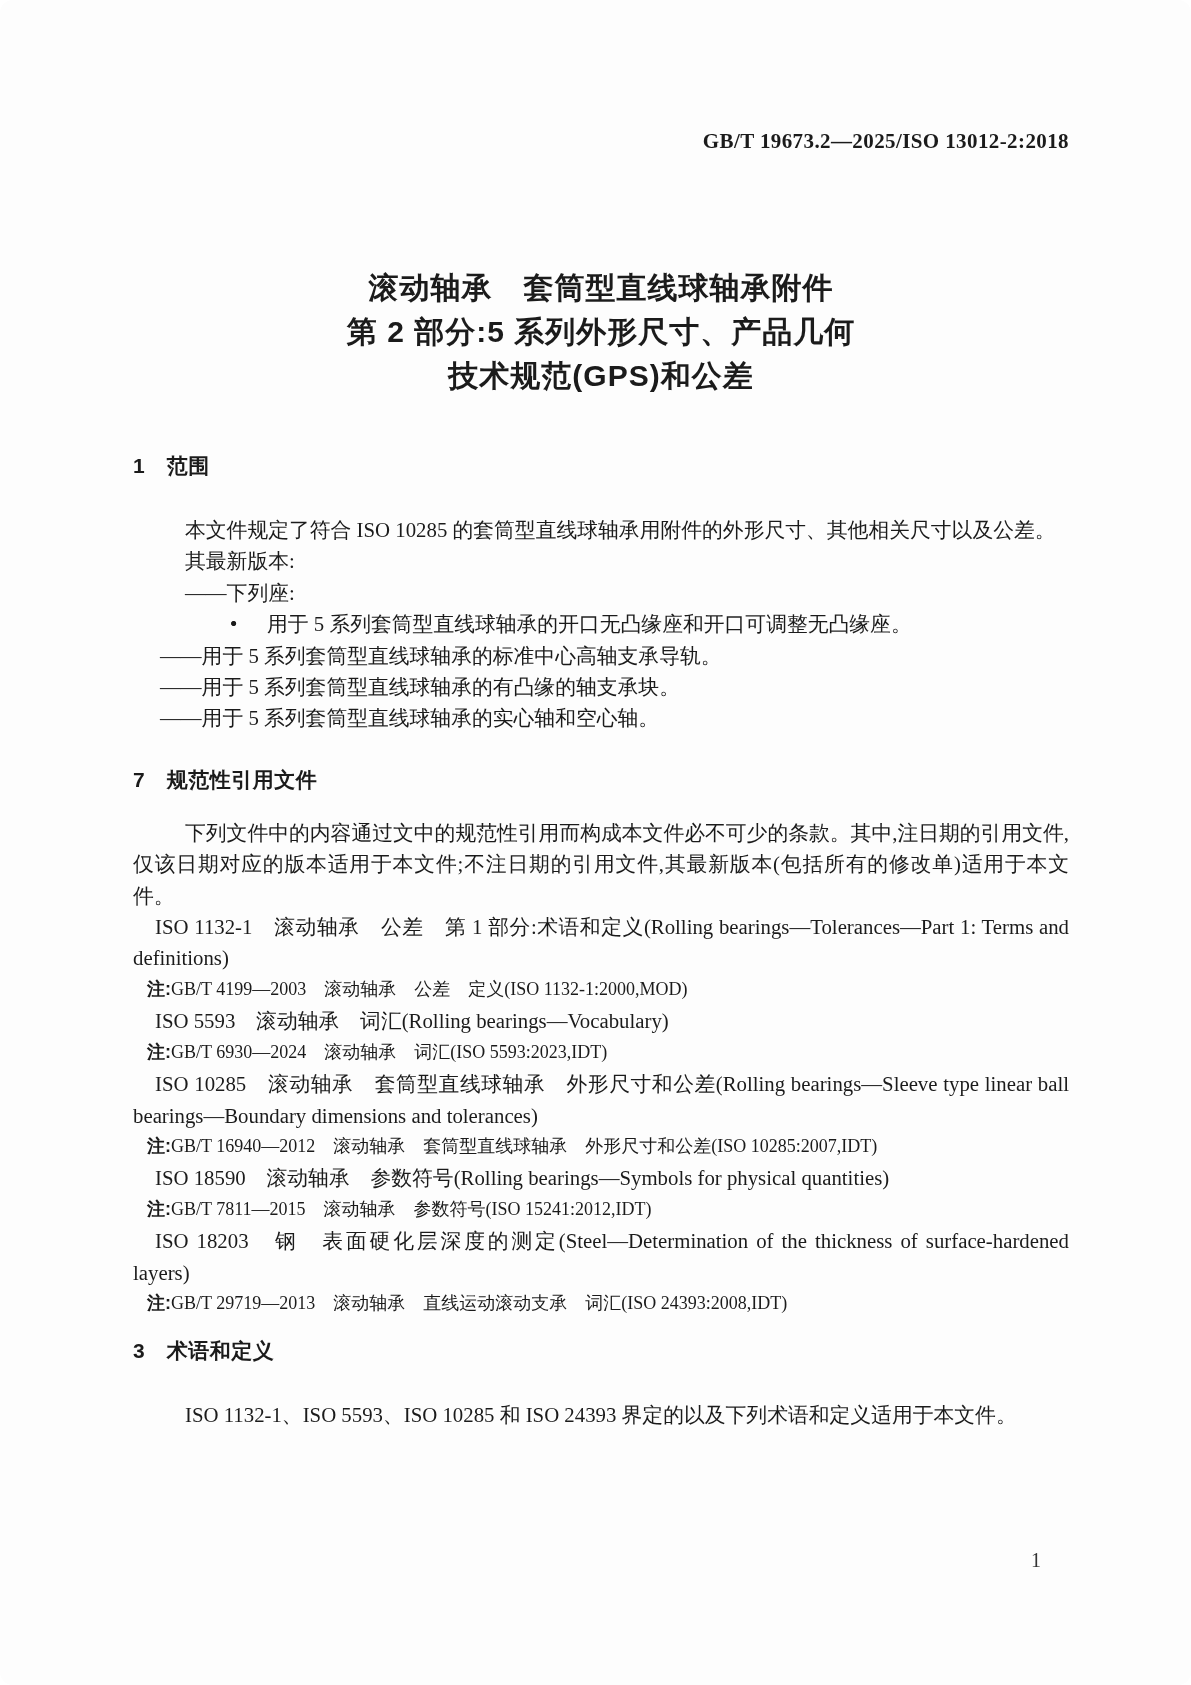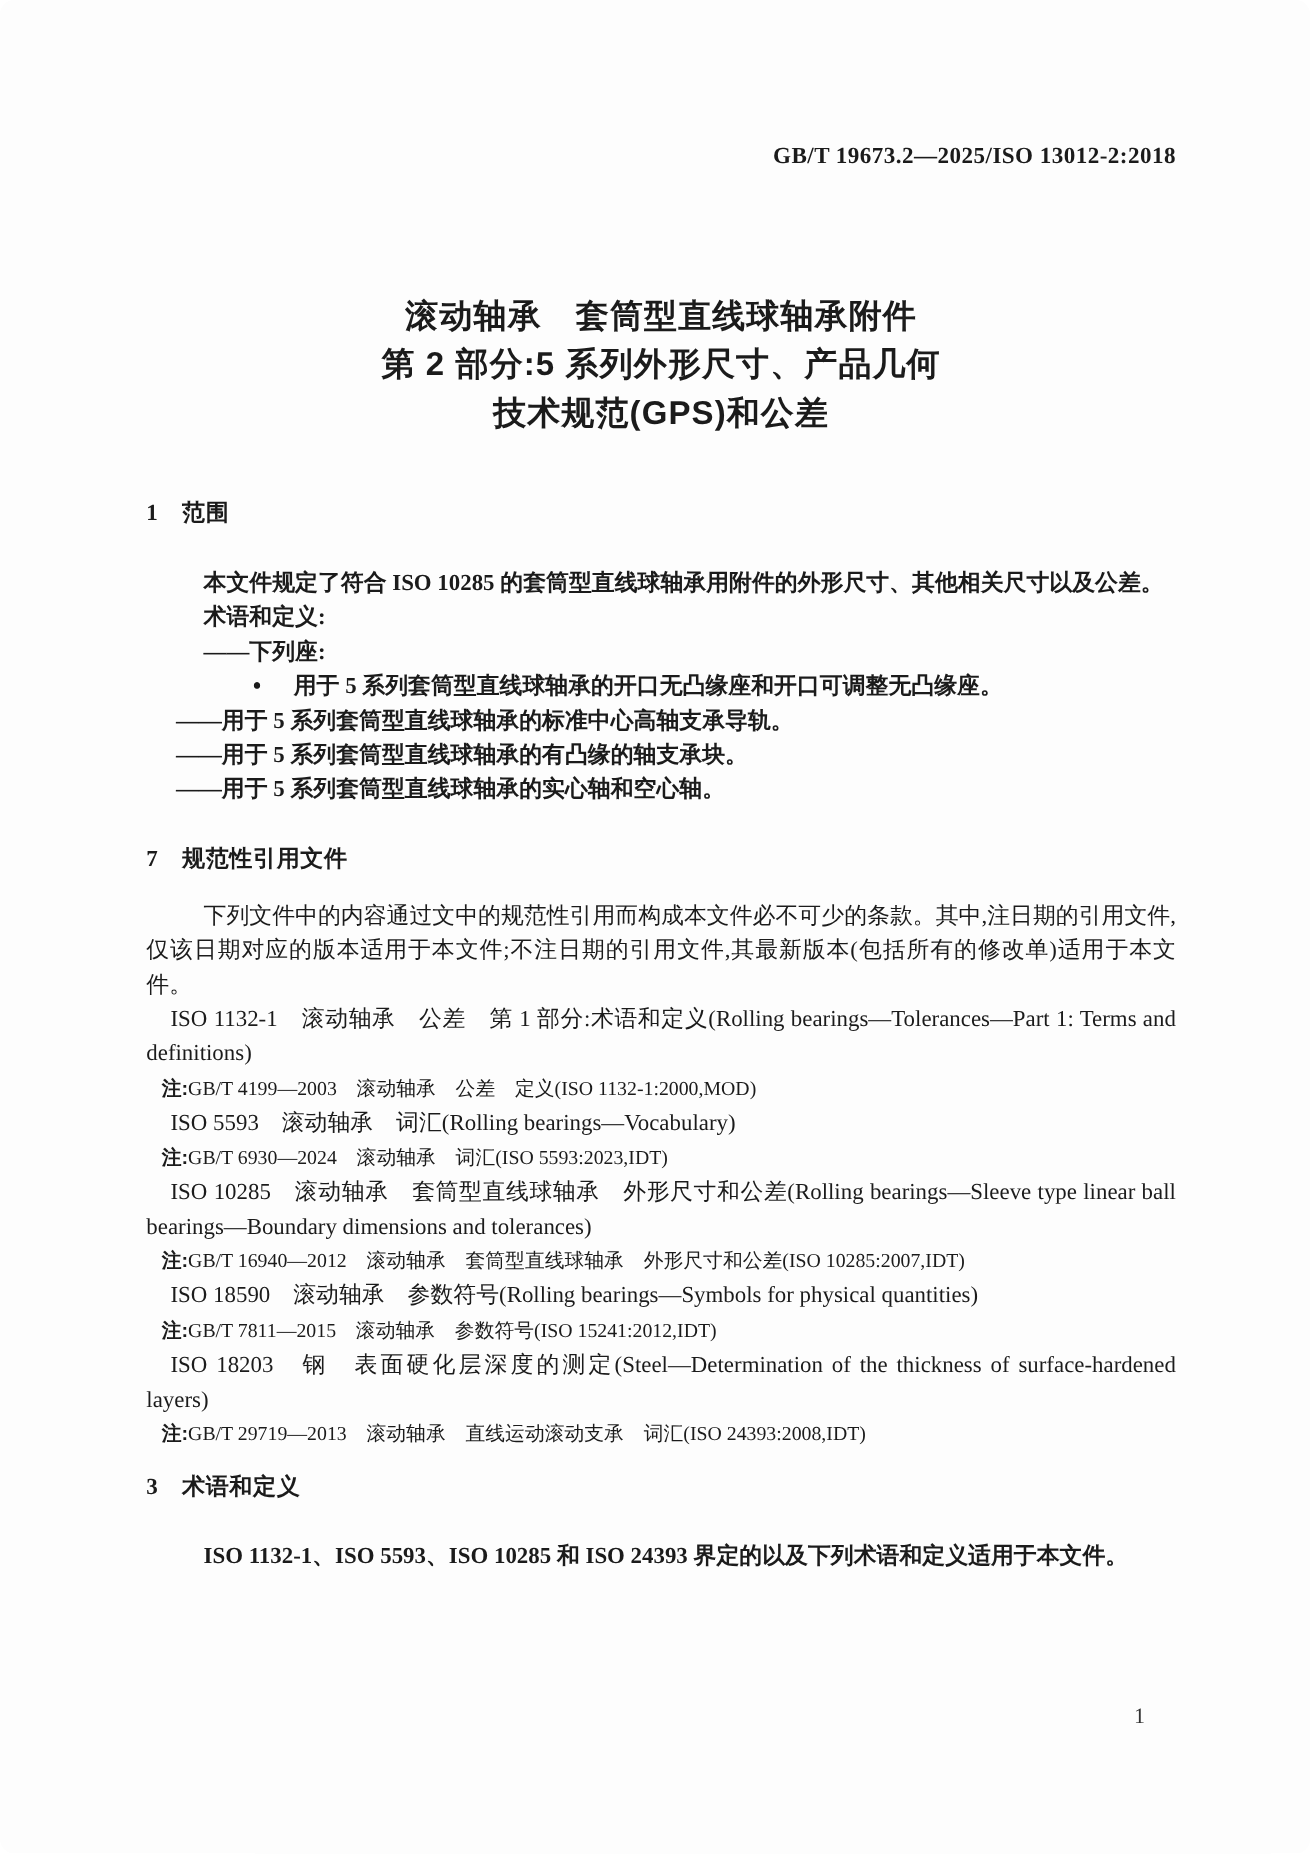--- a/index.html
+++ b/index.html
@@ -31,35 +31,35 @@
   .doc-title{
     margin-top:112px;
     text-align:center;
     font-family:"Liberation Sans","DejaVu Sans",sans-serif;
     font-weight:700;
     font-size:30px;
     line-height:44px;
     letter-spacing:1px;
   }
   .section-heading{
-    font-family:Liberation Serif, serif;
+    font-family:Liberation Sans, sans-serif;
     font-weight:700;
     font-size:21px;
     line-height:32px;
     letter-spacing:0.5px;
   }
   .mt-s1{margin-top:52px;}
   .mt-s2{margin-top:30px;}
   .mt-s3{margin-top:16px;}
   .body-text{
     font-size:20.8px;
     line-height:31.4px;
     text-align:justify;
   }
-  .mt-para{margin-top:32px;font-weight:bold;}
+  .mt-para{margin-top:32px;}
   .mt-para2{margin-top:21px;}
   .para{text-indent:52px;}
   .dash-intro{text-indent:52px;}
   .dash-item{text-indent:27px;}
   .bullet-item{position:relative;padding-left:134px;}
   .bullet-item .bullet{
     position:absolute;
     left:97px;
     top:0;
   }
@@ -94,21 +94,21 @@
     <div class="doc-title">
       <div>滚动轴承　套筒型直线球轴承附件</div>
       <div>第 2 部分:5 系列外形尺寸、产品几何</div>
       <div>技术规范(GPS)和公差</div>
     </div>
 
     <div class="section-heading mt-s1">1　范围</div>
 
     <div class="body-text mt-para">
       <div class="para">本文件规定了符合 ISO 10285 的套筒型直线球轴承用附件的外形尺寸、其他相关尺寸以及公差。</div>
-      <div class="para">术语和定义:</div>
+      <div class="para">其最新版本:</div>
       <div class="dash-intro">——下列座:</div>
       <div class="bullet-item">
         <span class="bullet">•</span>
       </div>
       <div class="bullet-item">
         <span class="bullet">•</span>
         <span>用于 5 系列套筒型直线球轴承的开口无凸缘座和开口可调整无凸缘座。</span>
       </div>
       <div class="dash-item">——用于 5 系列套筒型直线球轴承的标准中心高轴支承导轨。</div>
       <div class="dash-item">——用于 5 系列套筒型直线球轴承的有凸缘的轴支承块。</div>

